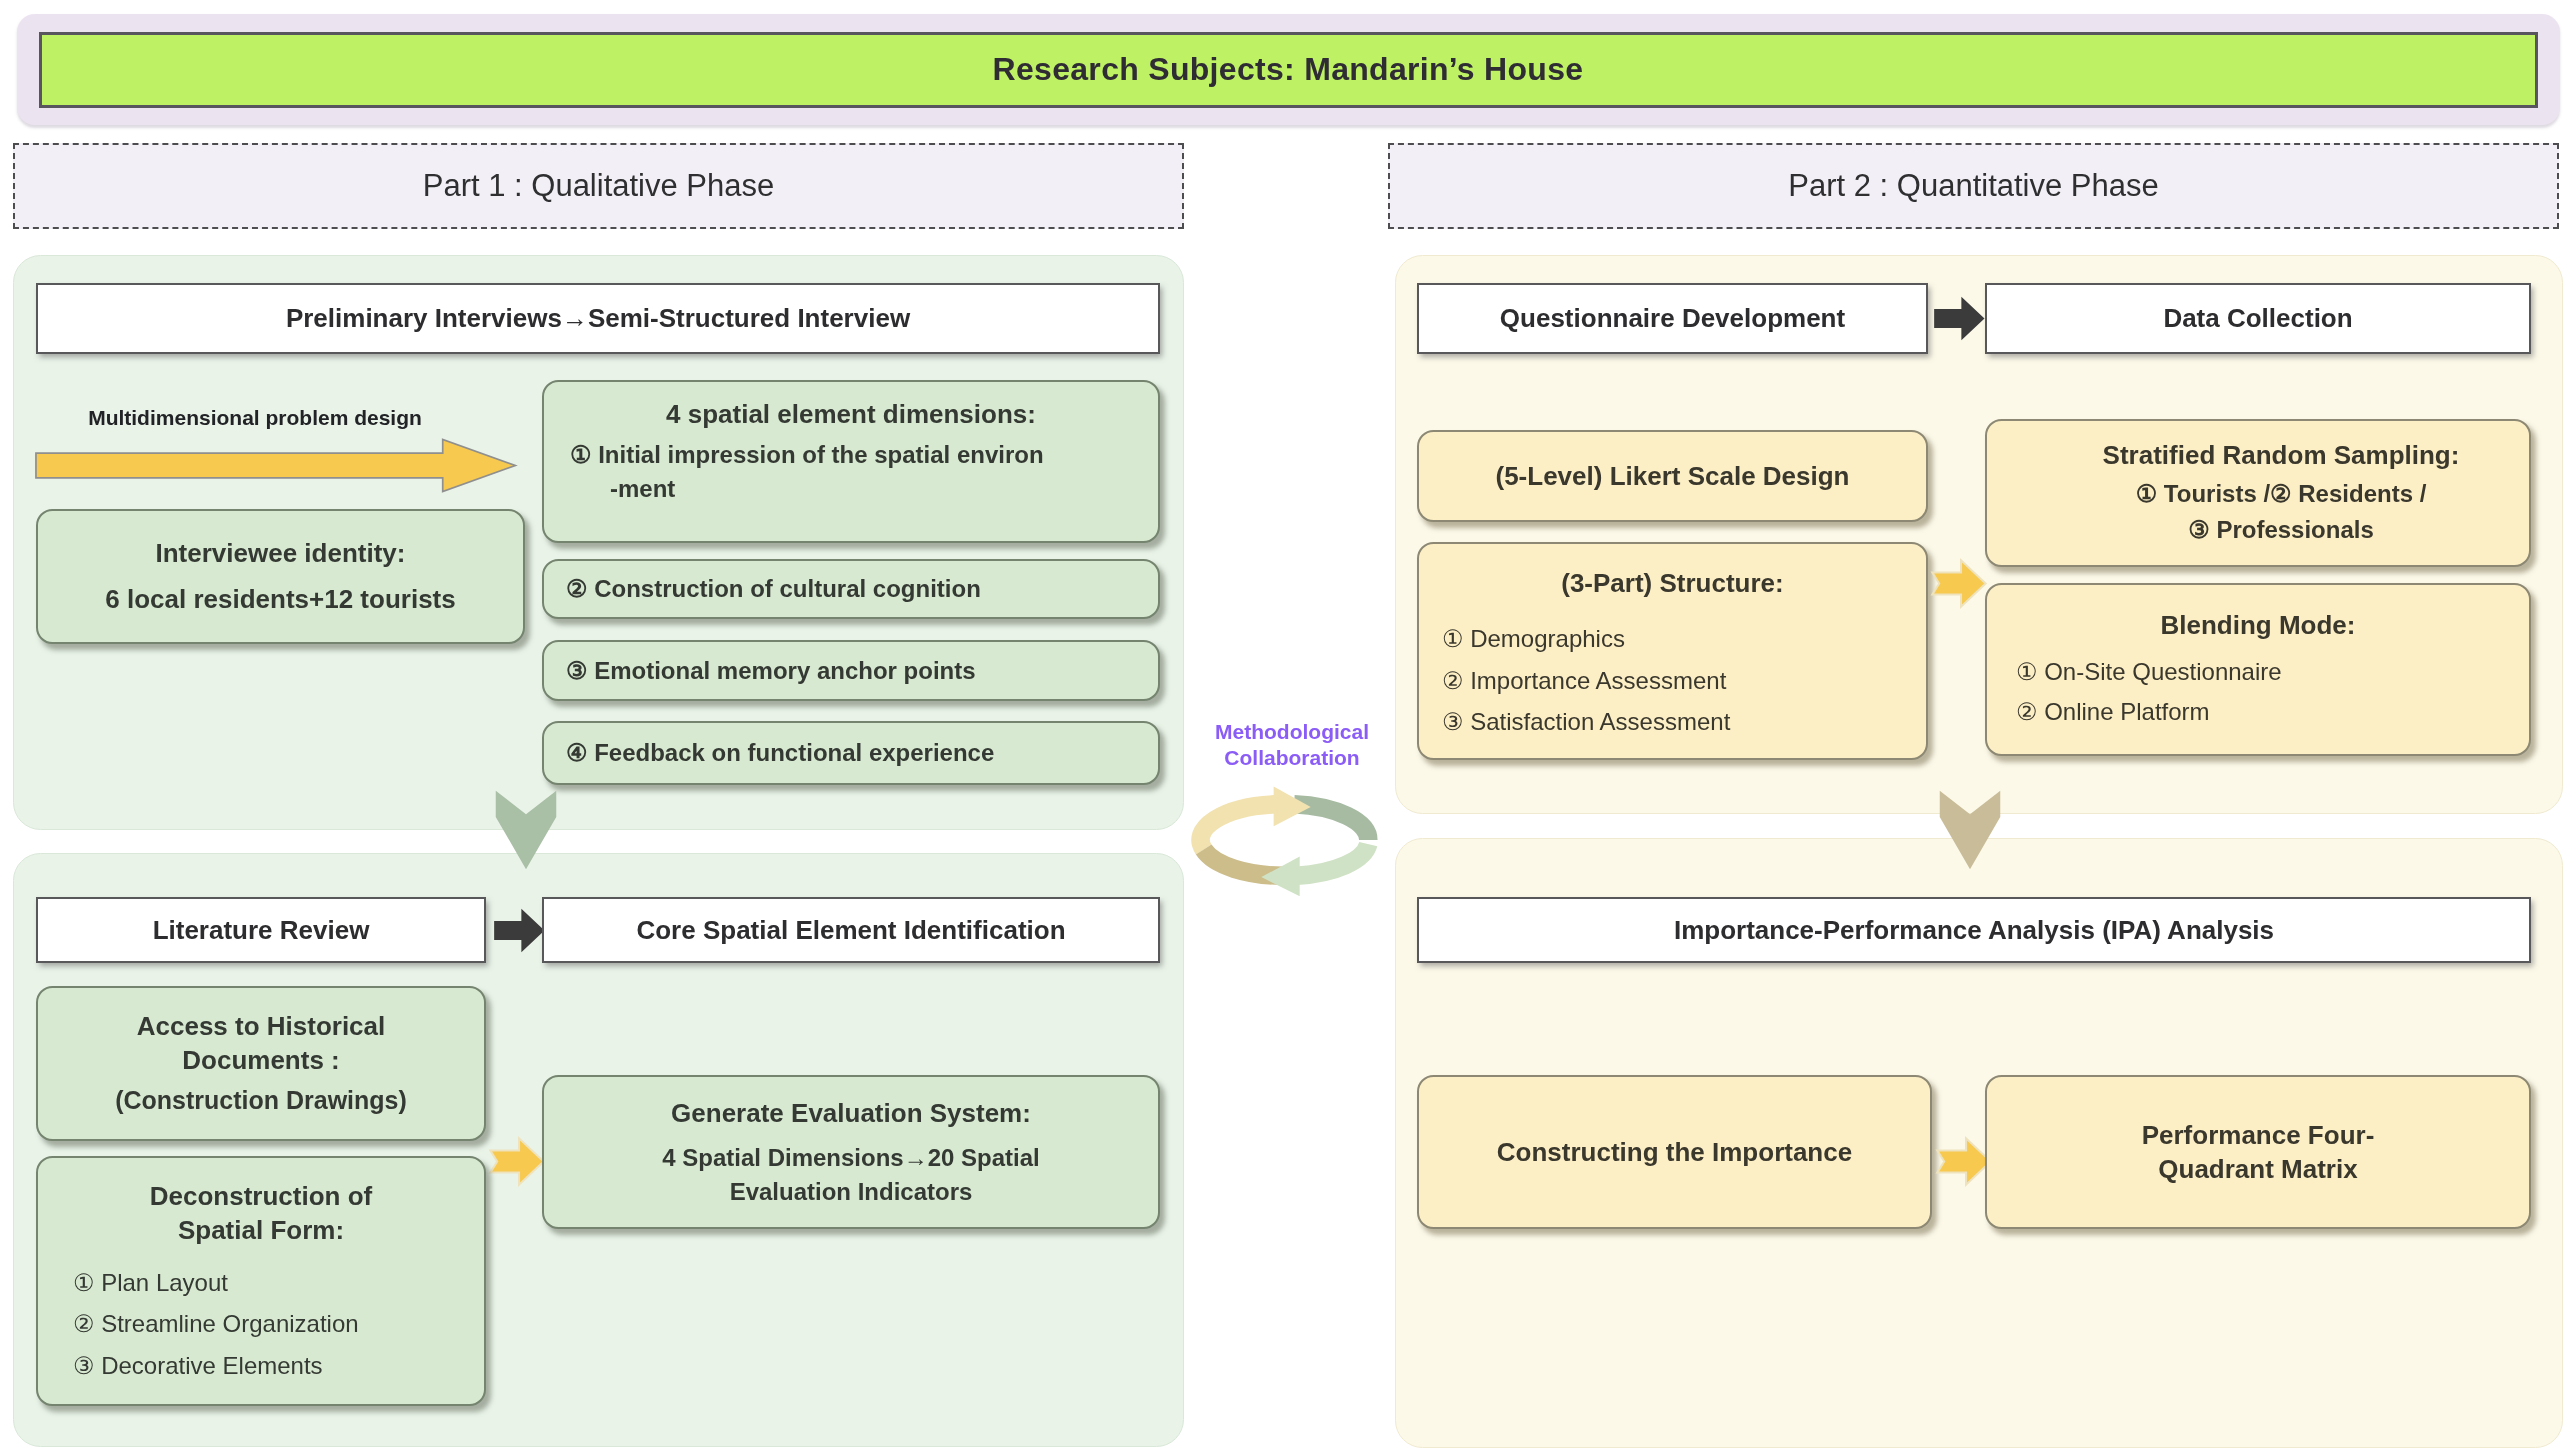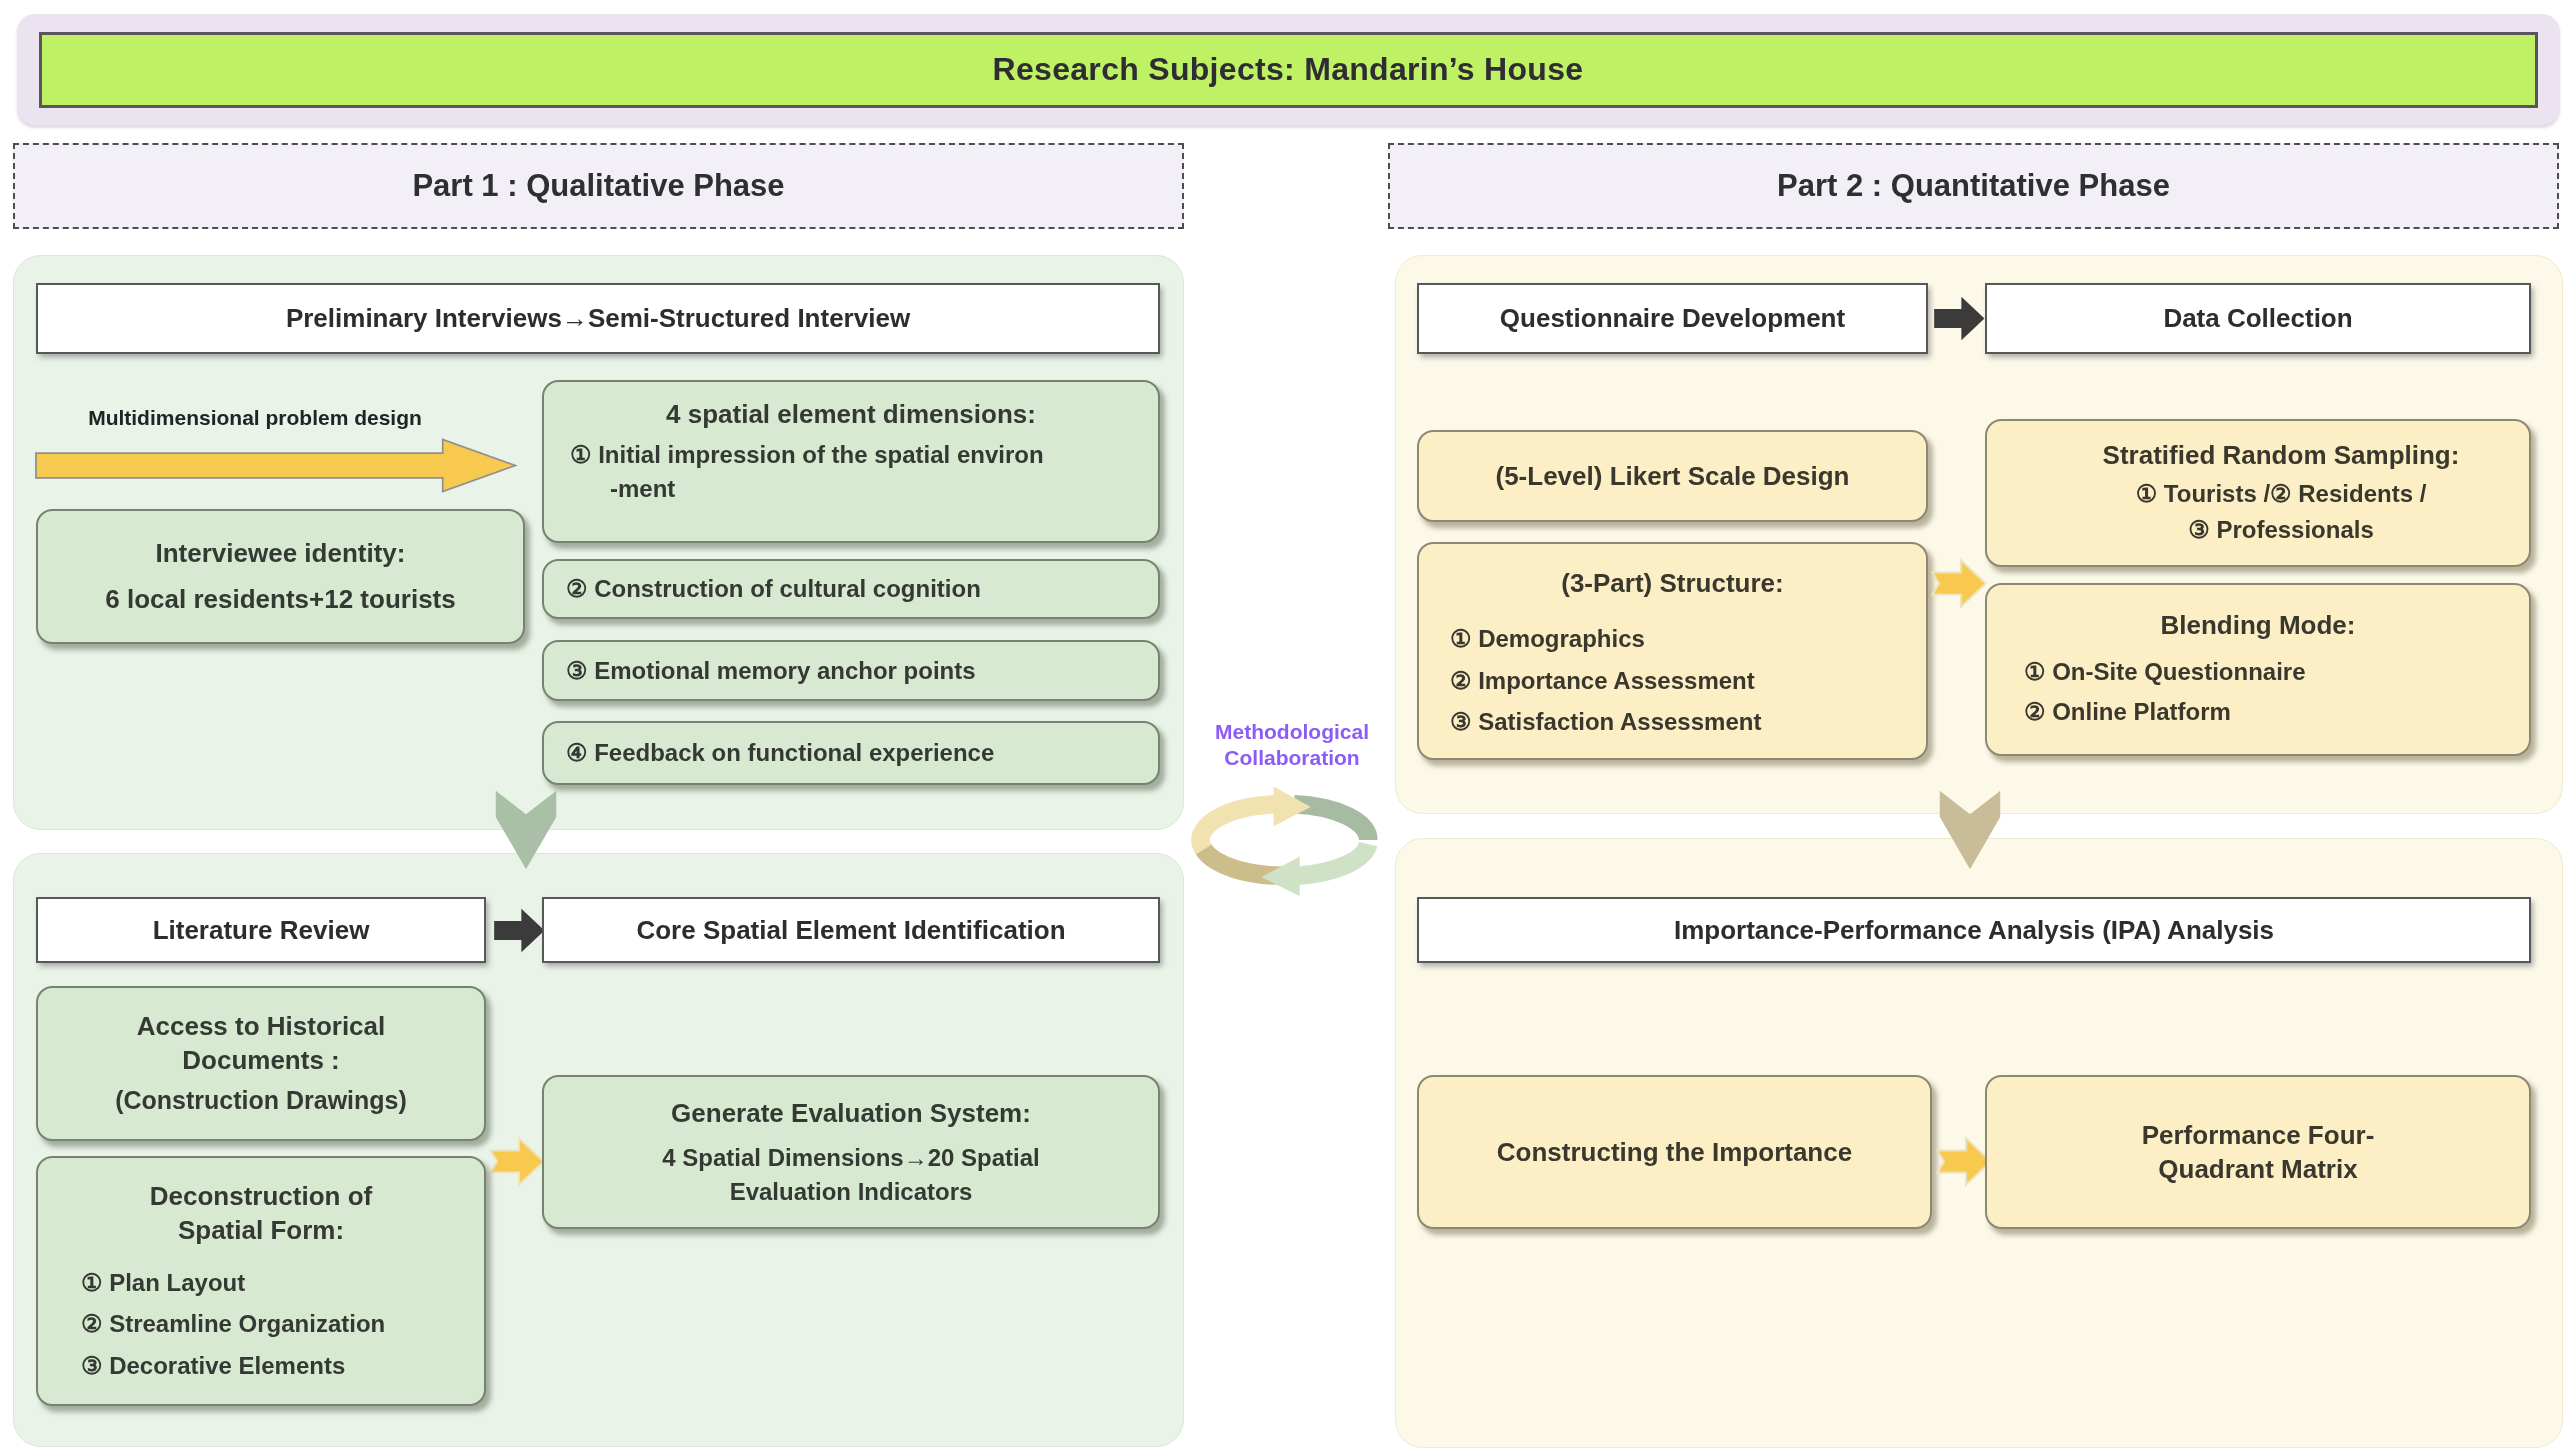--- a/index.html
+++ b/index.html
@@ -27,21 +27,21 @@
     font-size: 32px; font-weight: bold; color: #2f2c34;
     letter-spacing: 0.3px;
   }
 
   
   .part-header {
     top: 143px; height: 86px;
     background: #f2f0f6;
     border: 2.1px dashed #4d4d4f;
     display: flex; align-items: center; justify-content: center;
-    font-size: 31px; font-weight: bold; color: #2f2f31;
+    font-size: 31px; font-weight: normal; color: #2f2f31;
   }
   .part1 { left: 13px; width: 1171px; }
   .part2 { left: 1388px; width: 1171px; }
 
   
   .panel { border-radius: 27.5px; }
   .panel-green { background: #e9f3e8; border: 1.4px solid #d9e8d8; }
   .panel-yellow { background: #fcf9e9; border: 1.4px solid #f0ead0; }
   .pq1 { left: 13px;  top: 255px;  width: 1171px; height: 575px; }
   .pq2 { left: 13px;  top: 853px; width: 1171px; height: 594px; }
@@ -71,21 +71,21 @@
     background: #fcefc6;
     border: 2.1px solid #8c8873;
     border-radius: 16.5px;
     box-shadow: 4.1px 5.5px 5.5px rgba(120,110,80,.5);
     color: #3a372d;
     display: flex; flex-direction: column;
   }
   .center-content { align-items: center; justify-content: center; }
   .box-title { font-weight: bold; font-size: 26px; text-align: center; line-height: 1.32; }
   .box-body  { font-weight: bold; font-size: 24px; line-height: 1.4; }
-  .list { font-weight: bold; font-size: 24px; line-height: 1.72; text-align: left; margin-left: 8px; }
+  .list { font-weight: normal; font-size: 24px; line-height: 1.72; text-align: left; }
   .preline { white-space: pre-line; }
   .hang { padding-left: 66px; text-indent: -40px; }
 
   .arrow-label {
     font-size: 21px; font-weight: bold; color: #222326;
     display: flex; align-items: center; justify-content: center;
   }
   .center-label {
     font-size: 21px; font-weight: bold; color: #8b5cf6;
     text-align: center; line-height: 1.25;

